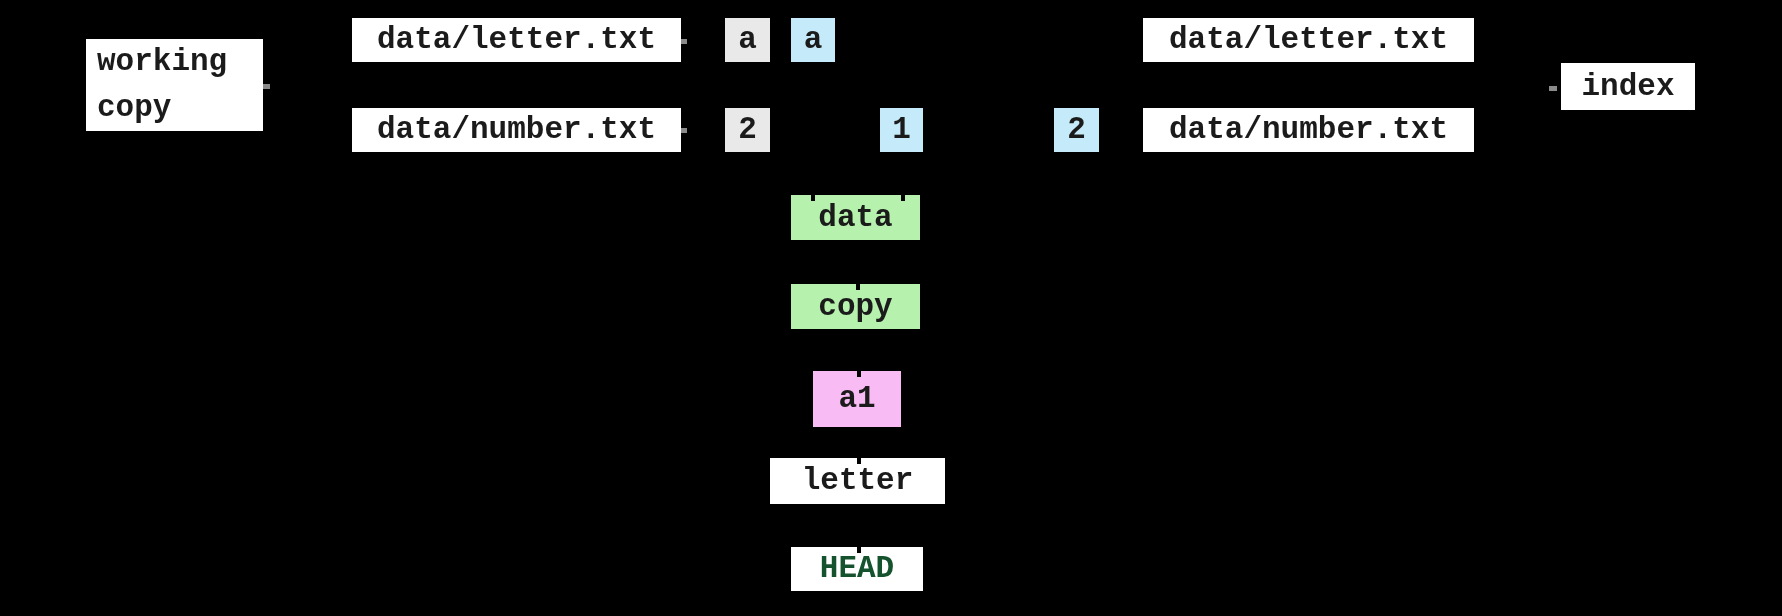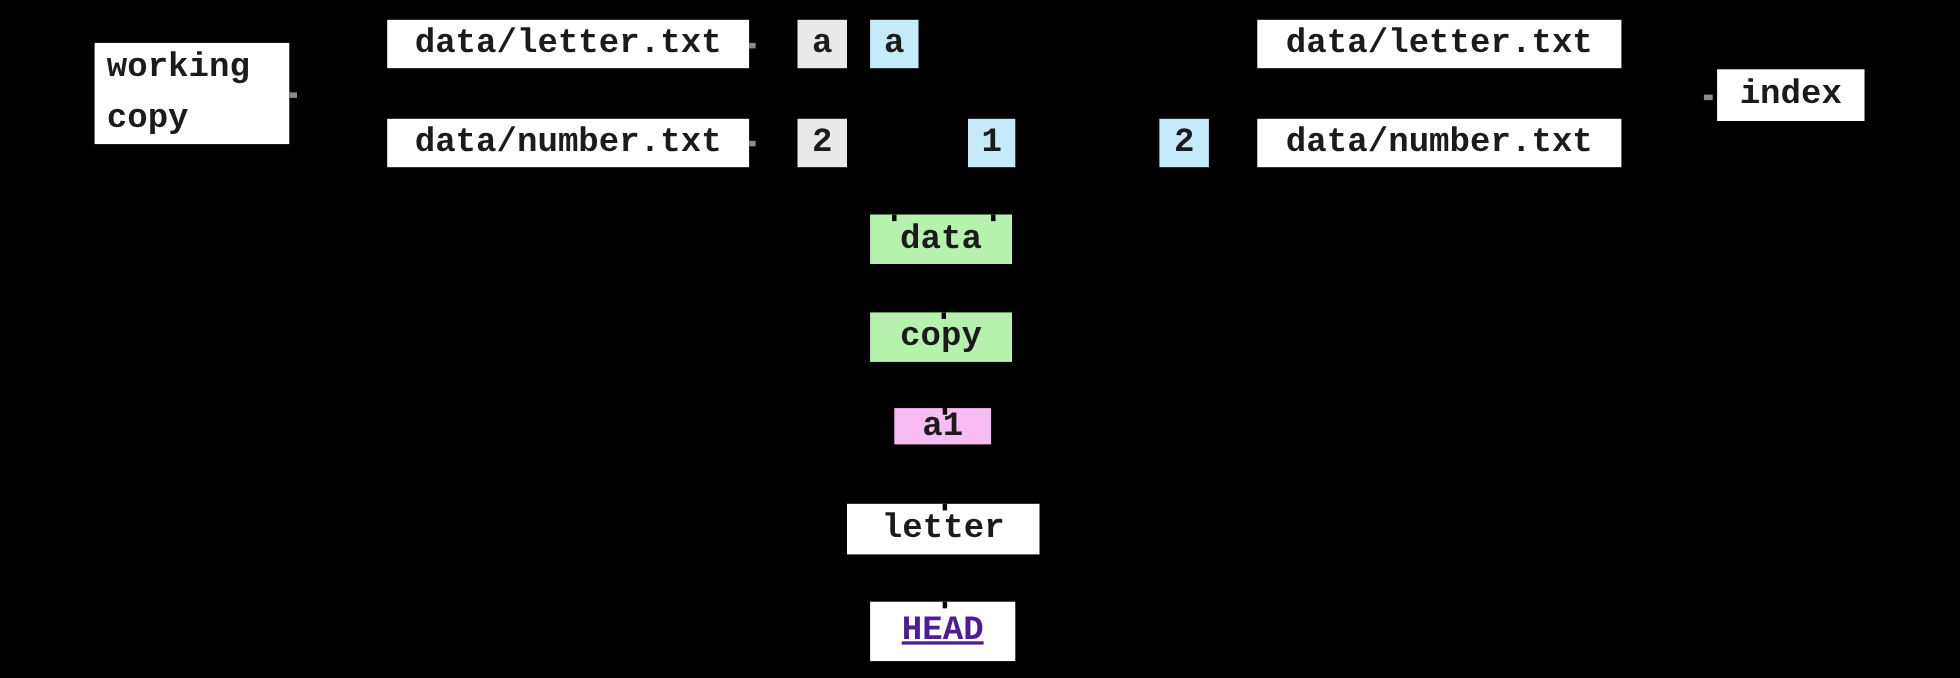--- a/index.html
+++ b/index.html
@@ -48,23 +48,23 @@
     <div class="node" style="left: 725px; top: 18px; width: 45px; height: 44px; background: rgb(233, 233, 233); color: rgb(27, 27, 27);">a</div>
     <div class="node" style="left: 791px; top: 18px; width: 44px; height: 44px; background: rgb(197, 235, 250); color: rgb(27, 27, 27);">a</div>
     <div class="node" style="left: 725px; top: 108px; width: 45px; height: 44px; background: rgb(233, 233, 233); color: rgb(27, 27, 27);">2</div>
     <div class="node" style="left: 880px; top: 108px; width: 43px; height: 44px; background: rgb(197, 235, 250); color: rgb(27, 27, 27);">1</div>
     <div class="node" style="left: 1054px; top: 108px; width: 45px; height: 44px; background: rgb(197, 235, 250); color: rgb(27, 27, 27);">2</div>
     <div class="node" style="left: 1143px; top: 18px; width: 331px; height: 44px; background: rgb(255, 255, 255); color: rgb(27, 27, 27);">data/letter.txt</div>
     <div class="node" style="left: 1143px; top: 108px; width: 331px; height: 44px; background: rgb(255, 255, 255); color: rgb(27, 27, 27);">data/number.txt</div>
     <div class="node" style="left: 1561px; top: 63px; width: 134px; height: 47px; background: rgb(255, 255, 255); color: rgb(27, 27, 27);">index</div>
     <div class="node" style="left: 791px; top: 195px; width: 129px; height: 45px; background: rgb(182, 242, 174); color: rgb(27, 27, 27); text-align: center;">data</div>
     <div class="node" style="left: 791px; top: 284px; width: 129px; height: 45px; background: rgb(182, 242, 174); color: rgb(27, 27, 27);">copy</div>
-    <div class="node" style="left: 813px; top: 371px; width: 88px; height: 33px; background: rgb(248, 187, 244); color: rgb(27, 27, 27);">a1</div>
+    <div class="node" style="left: 813px; top: 371px; width: 88px; height: 56px; background: rgb(248, 187, 244); color: rgb(27, 27, 27);">a1</div>
     <div class="node" style="left: 770px; top: 458px; width: 175px; height: 46px; background: rgb(255, 255, 255); color: rgb(27, 27, 27);">letter</div>
-    <div class="node" style="left: 791px; top: 547px; width: 132px; height: 54px; background: rgb(255, 255, 255); color: #4c1d95; text-decoration: underline;">HEAD</div>
+    <div class="node" style="left: 791px; top: 547px; width: 132px; height: 44px; background: rgb(255, 255, 255); color: #14532d;">HEAD</div>
     <div class="stub" style="left: 263px; top: 84px; width: 7px; height: 5px; background: rgb(138, 138, 138); z-index: 2;"></div>
     <div class="stub" style="left: 681px; top: 39px; width: 6px; height: 5px; background: rgb(138, 138, 138); z-index: 2;"></div>
     <div class="stub" style="left: 681px; top: 128px; width: 6px; height: 5px; background: rgb(138, 138, 138); z-index: 2;"></div>
     <div class="stub" style="left: 1549px; top: 86px; width: 8px; height: 5px; background: rgb(138, 138, 138); z-index: 2;"></div>
     <div class="stub" style="left: 811px; top: 195px; width: 4px; height: 6px; background: rgb(0, 0, 0); z-index: 2;"></div>
     <div class="stub" style="left: 901px; top: 195px; width: 4px; height: 6px; background: rgb(0, 0, 0); z-index: 2;"></div>
     <div class="stub" style="left: 856px; top: 284px; width: 4px; height: 6px; background: rgb(0, 0, 0); z-index: 2;"></div>
     <div class="stub" style="left: 857px; top: 371px; width: 4px; height: 6px; background: rgb(0, 0, 0); z-index: 2;"></div>
     <div class="stub" style="left: 857px; top: 458px; width: 4px; height: 6px; background: rgb(0, 0, 0); z-index: 2;"></div>
     <div class="stub" style="left: 857px; top: 547px; width: 4px; height: 6px; background: rgb(0, 0, 0); z-index: 2;"></div>

